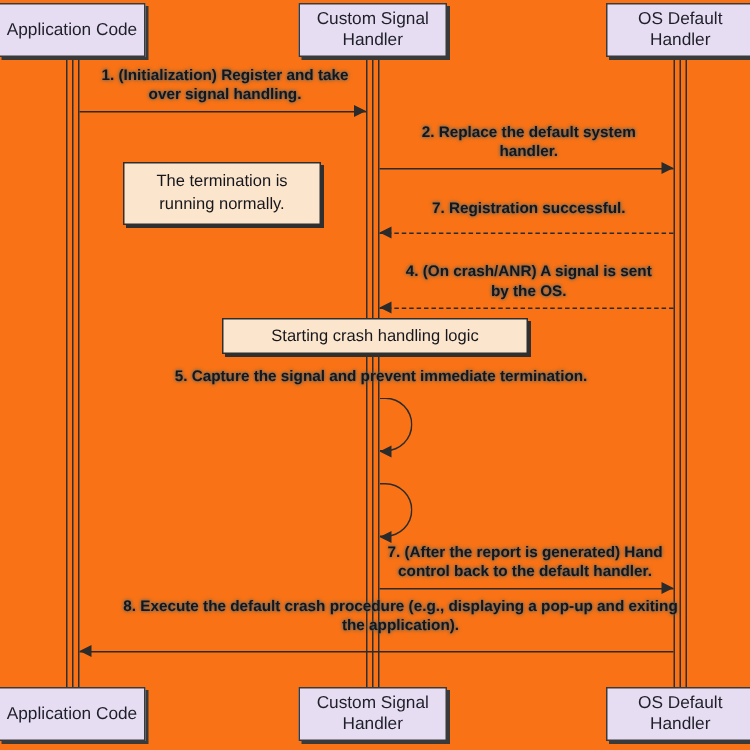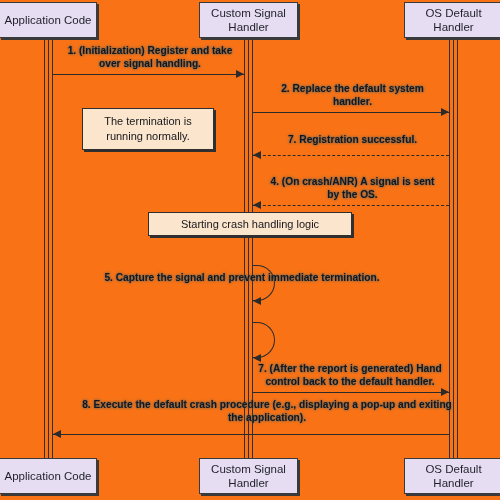--- a/index.html
+++ b/index.html
@@ -179,21 +179,21 @@
 
   <div class="note" style="left:82px; top:108px; width:132px; height:42px; flex-direction:column;">
     <span>The termination is</span>
     <span>running normally.</span>
   </div>
 
   <div class="note" style="left:148px; top:212px; width:204px; height:24px;">
     <span>Starting crash handling logic</span>
   </div>
 
-  <div class="msg-label" style="left:72px; top:245px; width:340px;margin-top:26px;">5. Capture the signal and prevent immediate termination.</div>
+  <div class="msg-label" style="left:84px; top:245px; width:340px;">5. Capture the signal and prevent immediate termination.</div>
   <div class="selfloop" style="left:253px; top:265px; width:22px; height:36px;"></div>
   <div class="arrowhead left" style="left:253px; top:297px;"></div>
 
   <div class="selfloop" style="left:253px; top:322px; width:22px; height:36px;"></div>
   <div class="arrowhead left" style="left:253px; top:354px;"></div>
 
   <div class="msg-label" style="left:250px; top:362px; width:200px;">7. (After the report is generated) Hand control back to the default handler.</div>
   <div class="msg-line" style="left:253px; top:392px; width:196px;"></div>
   <div class="arrowhead right" style="left:441px; top:388px;"></div>
 

